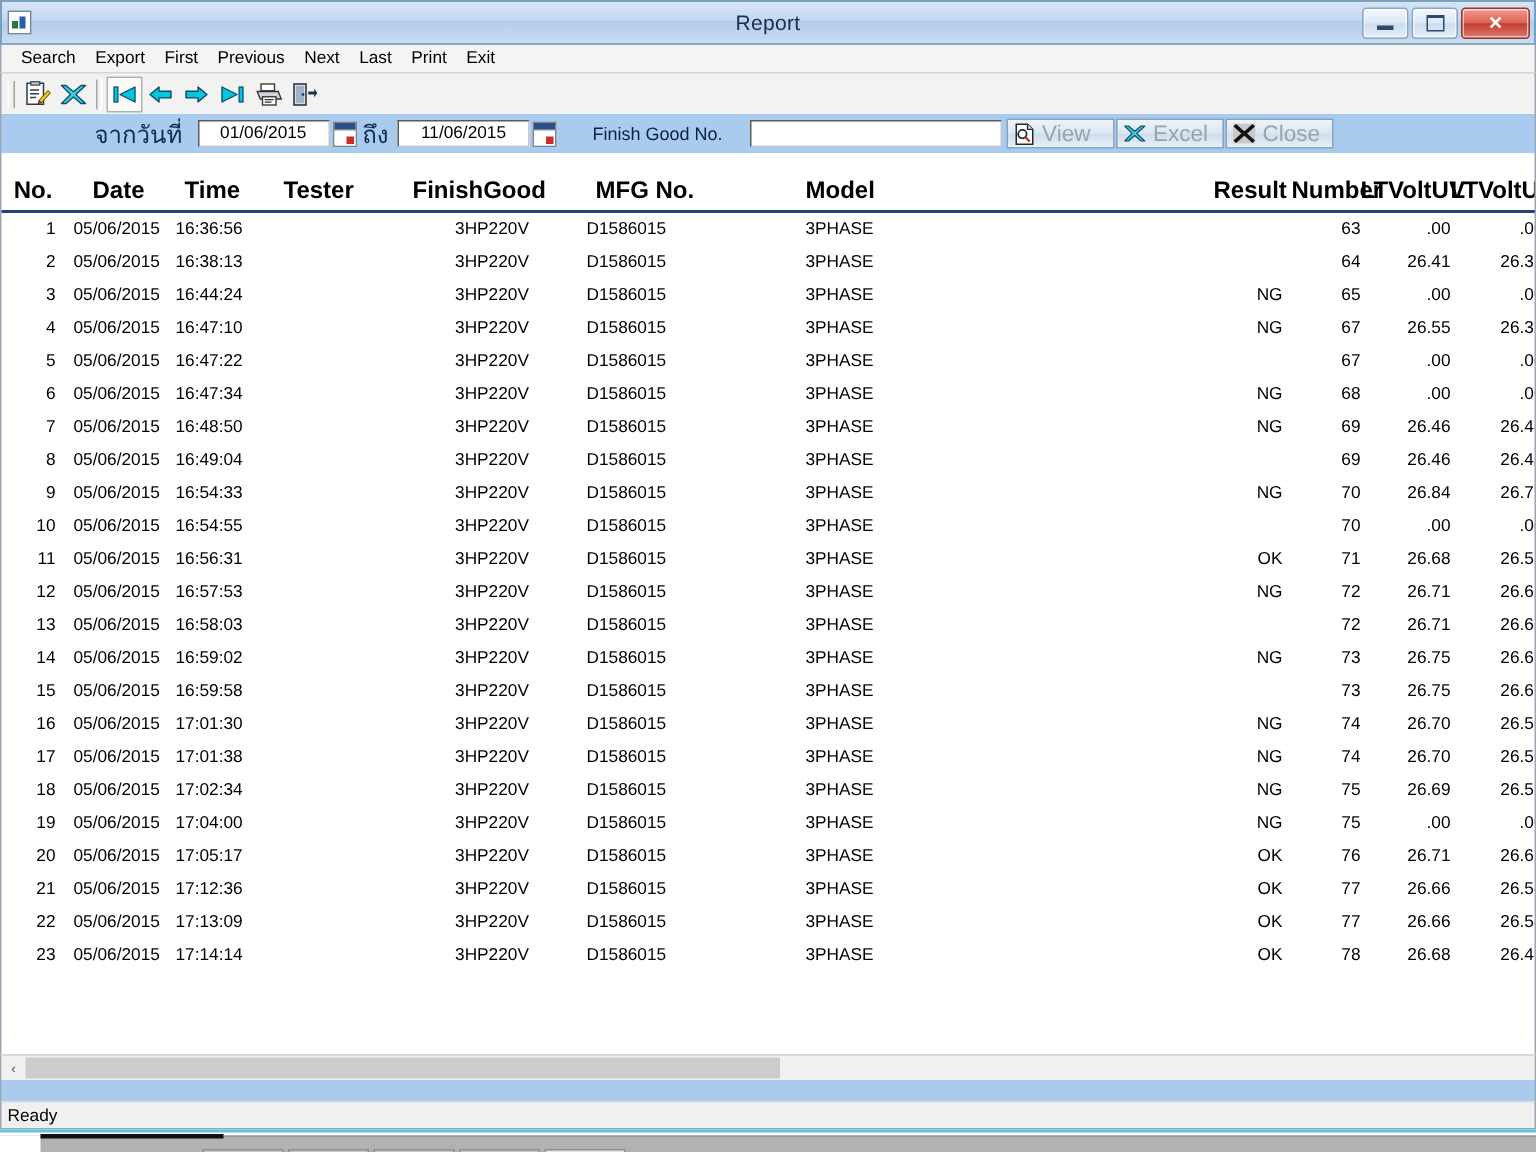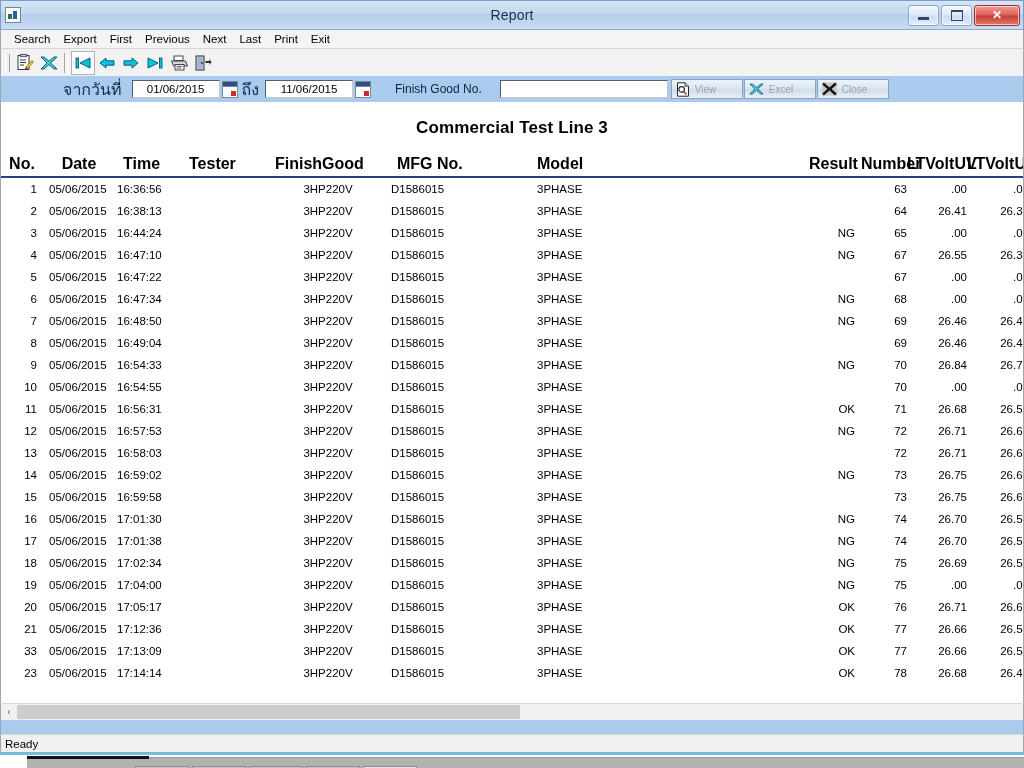--- a/index.html
+++ b/index.html
@@ -250,21 +250,21 @@
     height: 20px;
     min-width: 72px;
     margin-left: 1px;
     background: linear-gradient(to bottom, #eef3f9 0%, #dbe6f2 50%, #cfdcec 51%, #e9f0f8 100%);
     border: 1px solid #8aa3c0;
     box-sizing: border-box;
     display: flex;
     align-items: center;
     gap: 5px;
     padding: 0 8px 0 4px;
-    font-size: 10px;
+    font-size: 15px;
     color: #9aa3ad;
     cursor: default;
     white-space: nowrap;
   }
 
   
   .report-area {
     background: #ffffff;
     border-left: 1px solid #9aa7b5;
     border-right: 1px solid #9aa7b5;
@@ -607,21 +607,20 @@
         <svg width="15" height="14" viewBox="0 0 16 14">
           <rect x="0" y="0" width="16" height="14" fill="#c9c9c9"></rect>
           <path d="M2.2 2 L7.8 7 L2.2 12 M13.8 2 L8.2 7 L13.8 12" stroke="#111111" stroke-width="2.6" fill="none" stroke-linecap="square"></path>
         </svg>
       </span>
       <span>Close</span>
     </div>
   </div>
 
   <div class="report-area">
-    <div class="report-title">Commercial Test Line 3</div>
 
     <table class="grid">
       <colgroup>
         <col class="c-no">
           <col class="c-date">
           <col class="c-time">
           <col class="c-tester">
         <col class="c-fg">
           <col class="c-mfg">
           <col class="c-model">
@@ -913,21 +912,21 @@
             <td class="c-tester"></td>
             <td class="c-fg">3HP220V</td>
             <td class="c-mfg">D1586015</td>
             <td class="c-model">3PHASE</td>
             <td class="c-result">OK</td>
             <td class="c-number">77</td>
             <td class="c-uv">26.66</td>
             <td class="c-uw">26.54</td>
           </tr>
           <tr>
-            <td class="c-no">33</td>
+            <td class="c-no">22</td>
             <td class="c-date">05/06/2015</td>
             <td class="c-time">17:13:09</td>
             <td class="c-tester"></td>
             <td class="c-fg">3HP220V</td>
             <td class="c-mfg">D1586015</td>
             <td class="c-model">3PHASE</td>
             <td class="c-result">OK</td>
             <td class="c-number">77</td>
             <td class="c-uv">26.66</td>
             <td class="c-uw">26.54</td>

